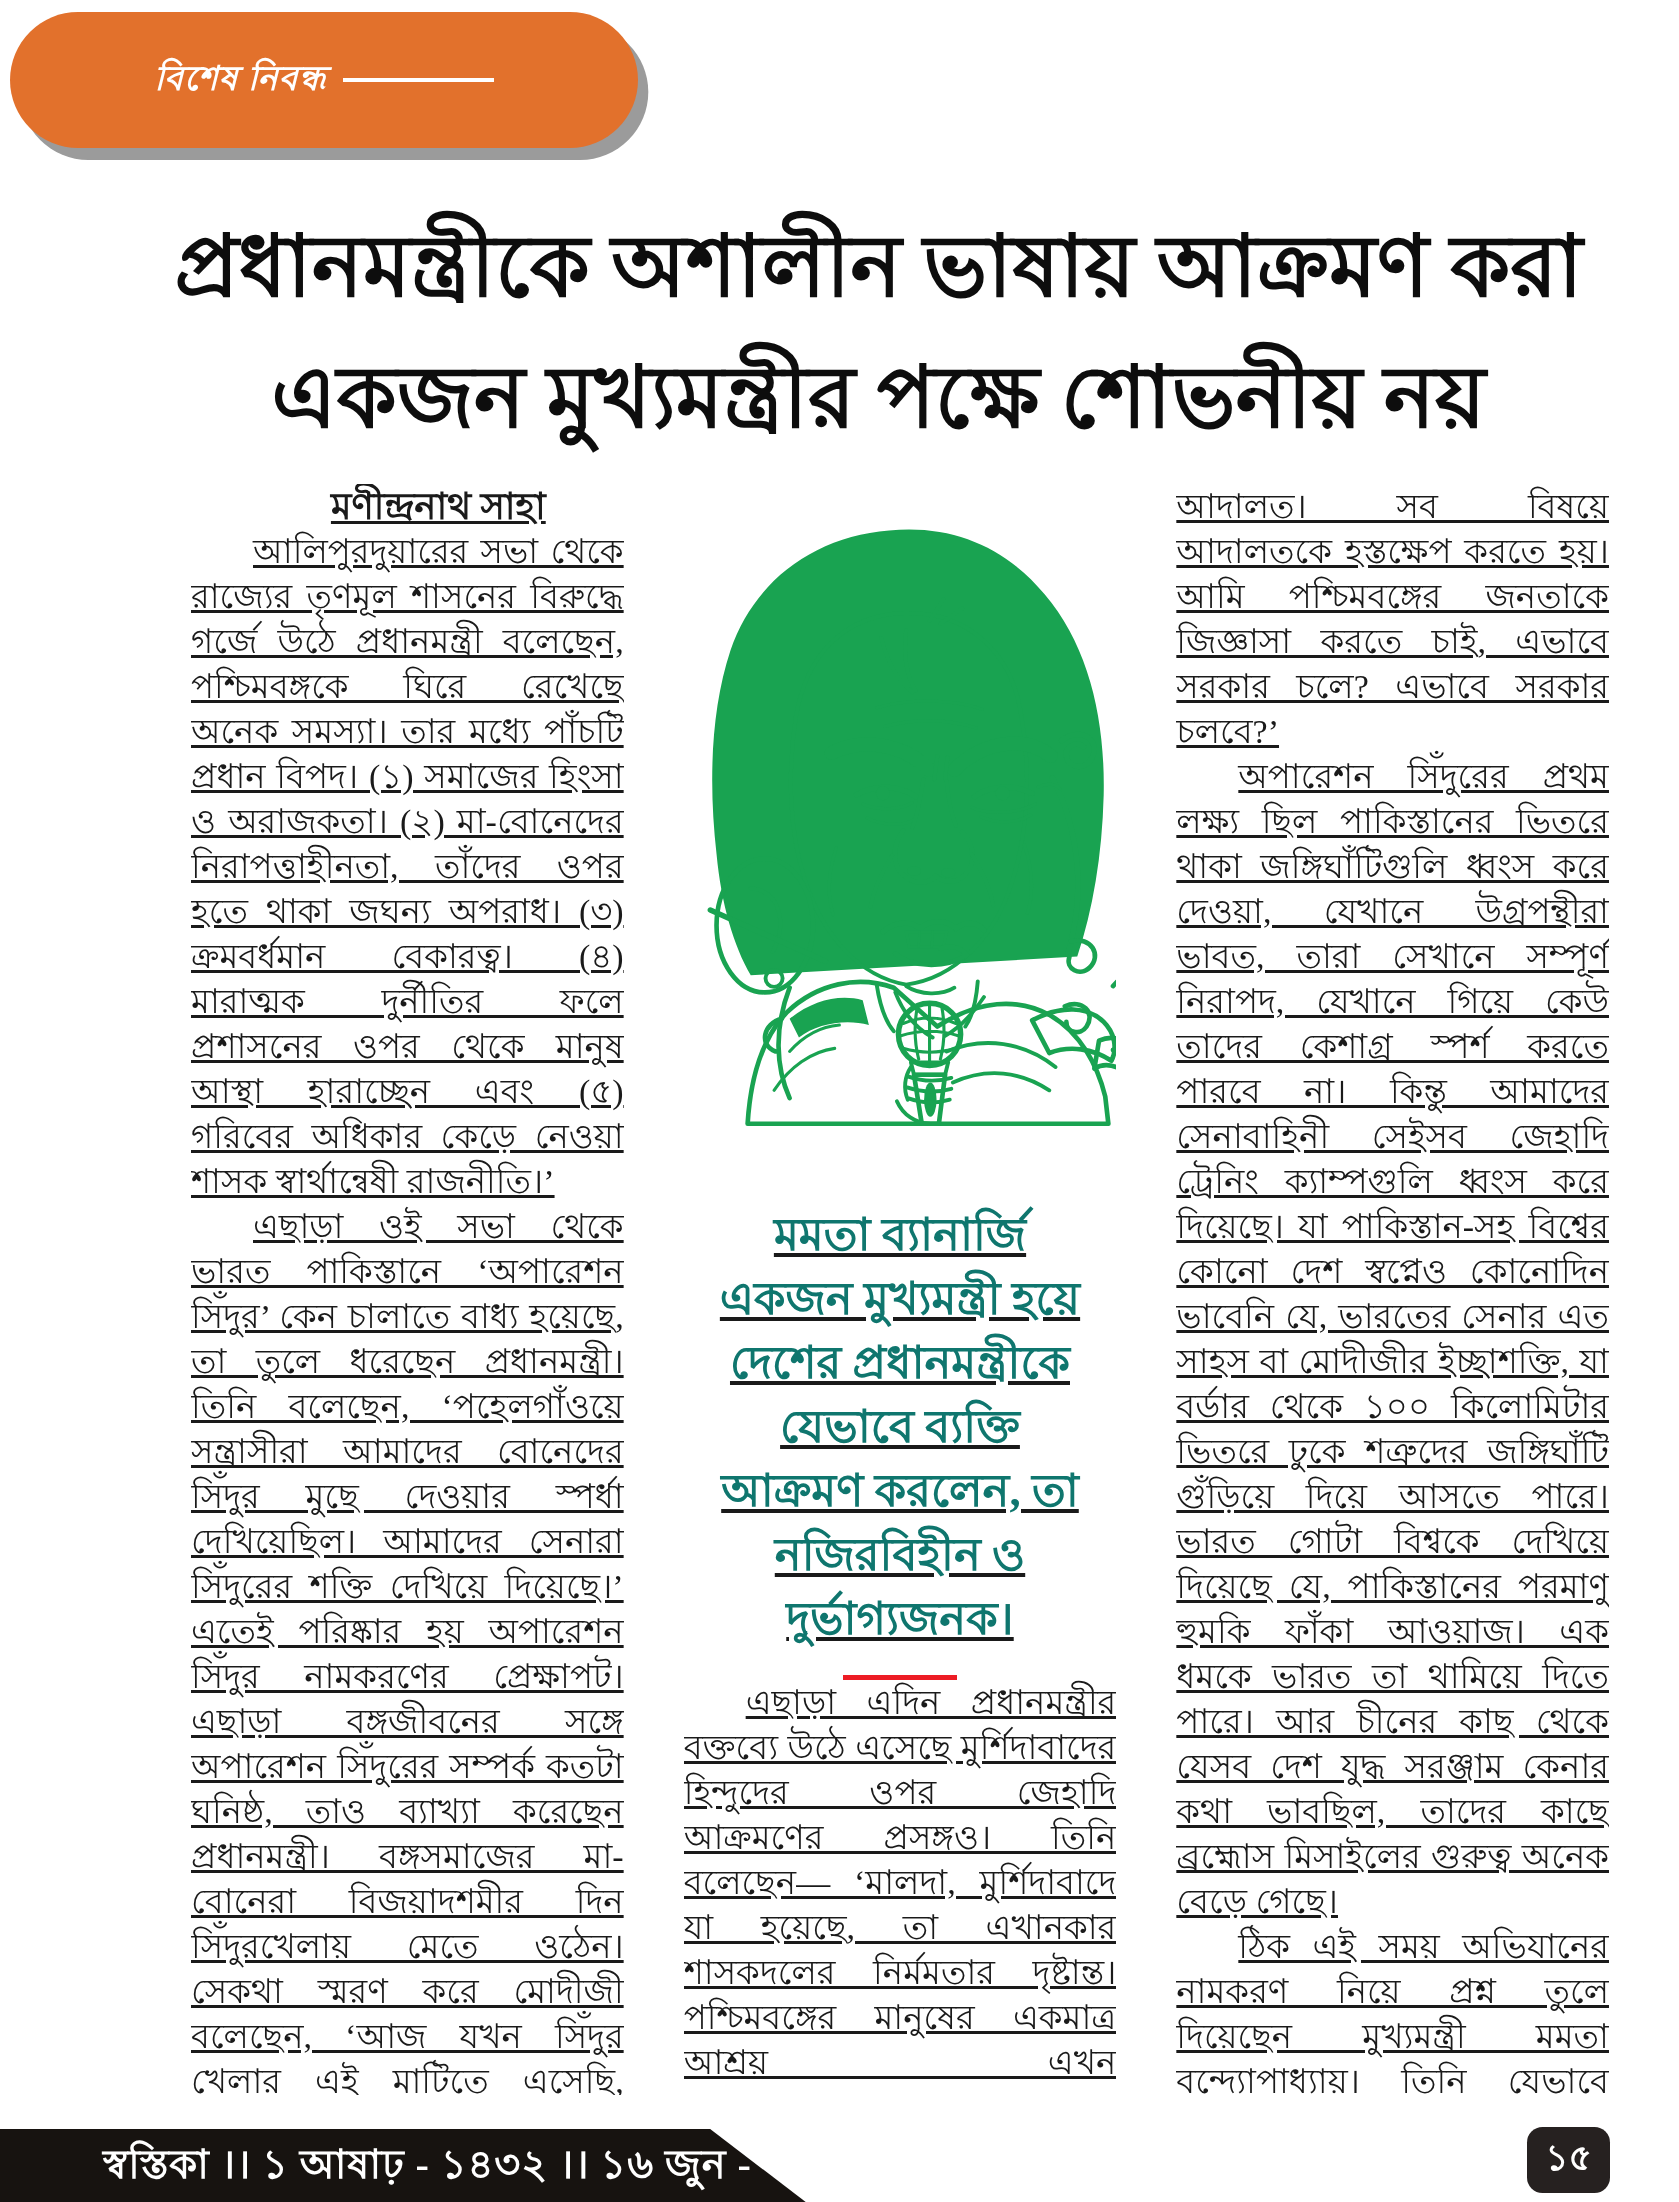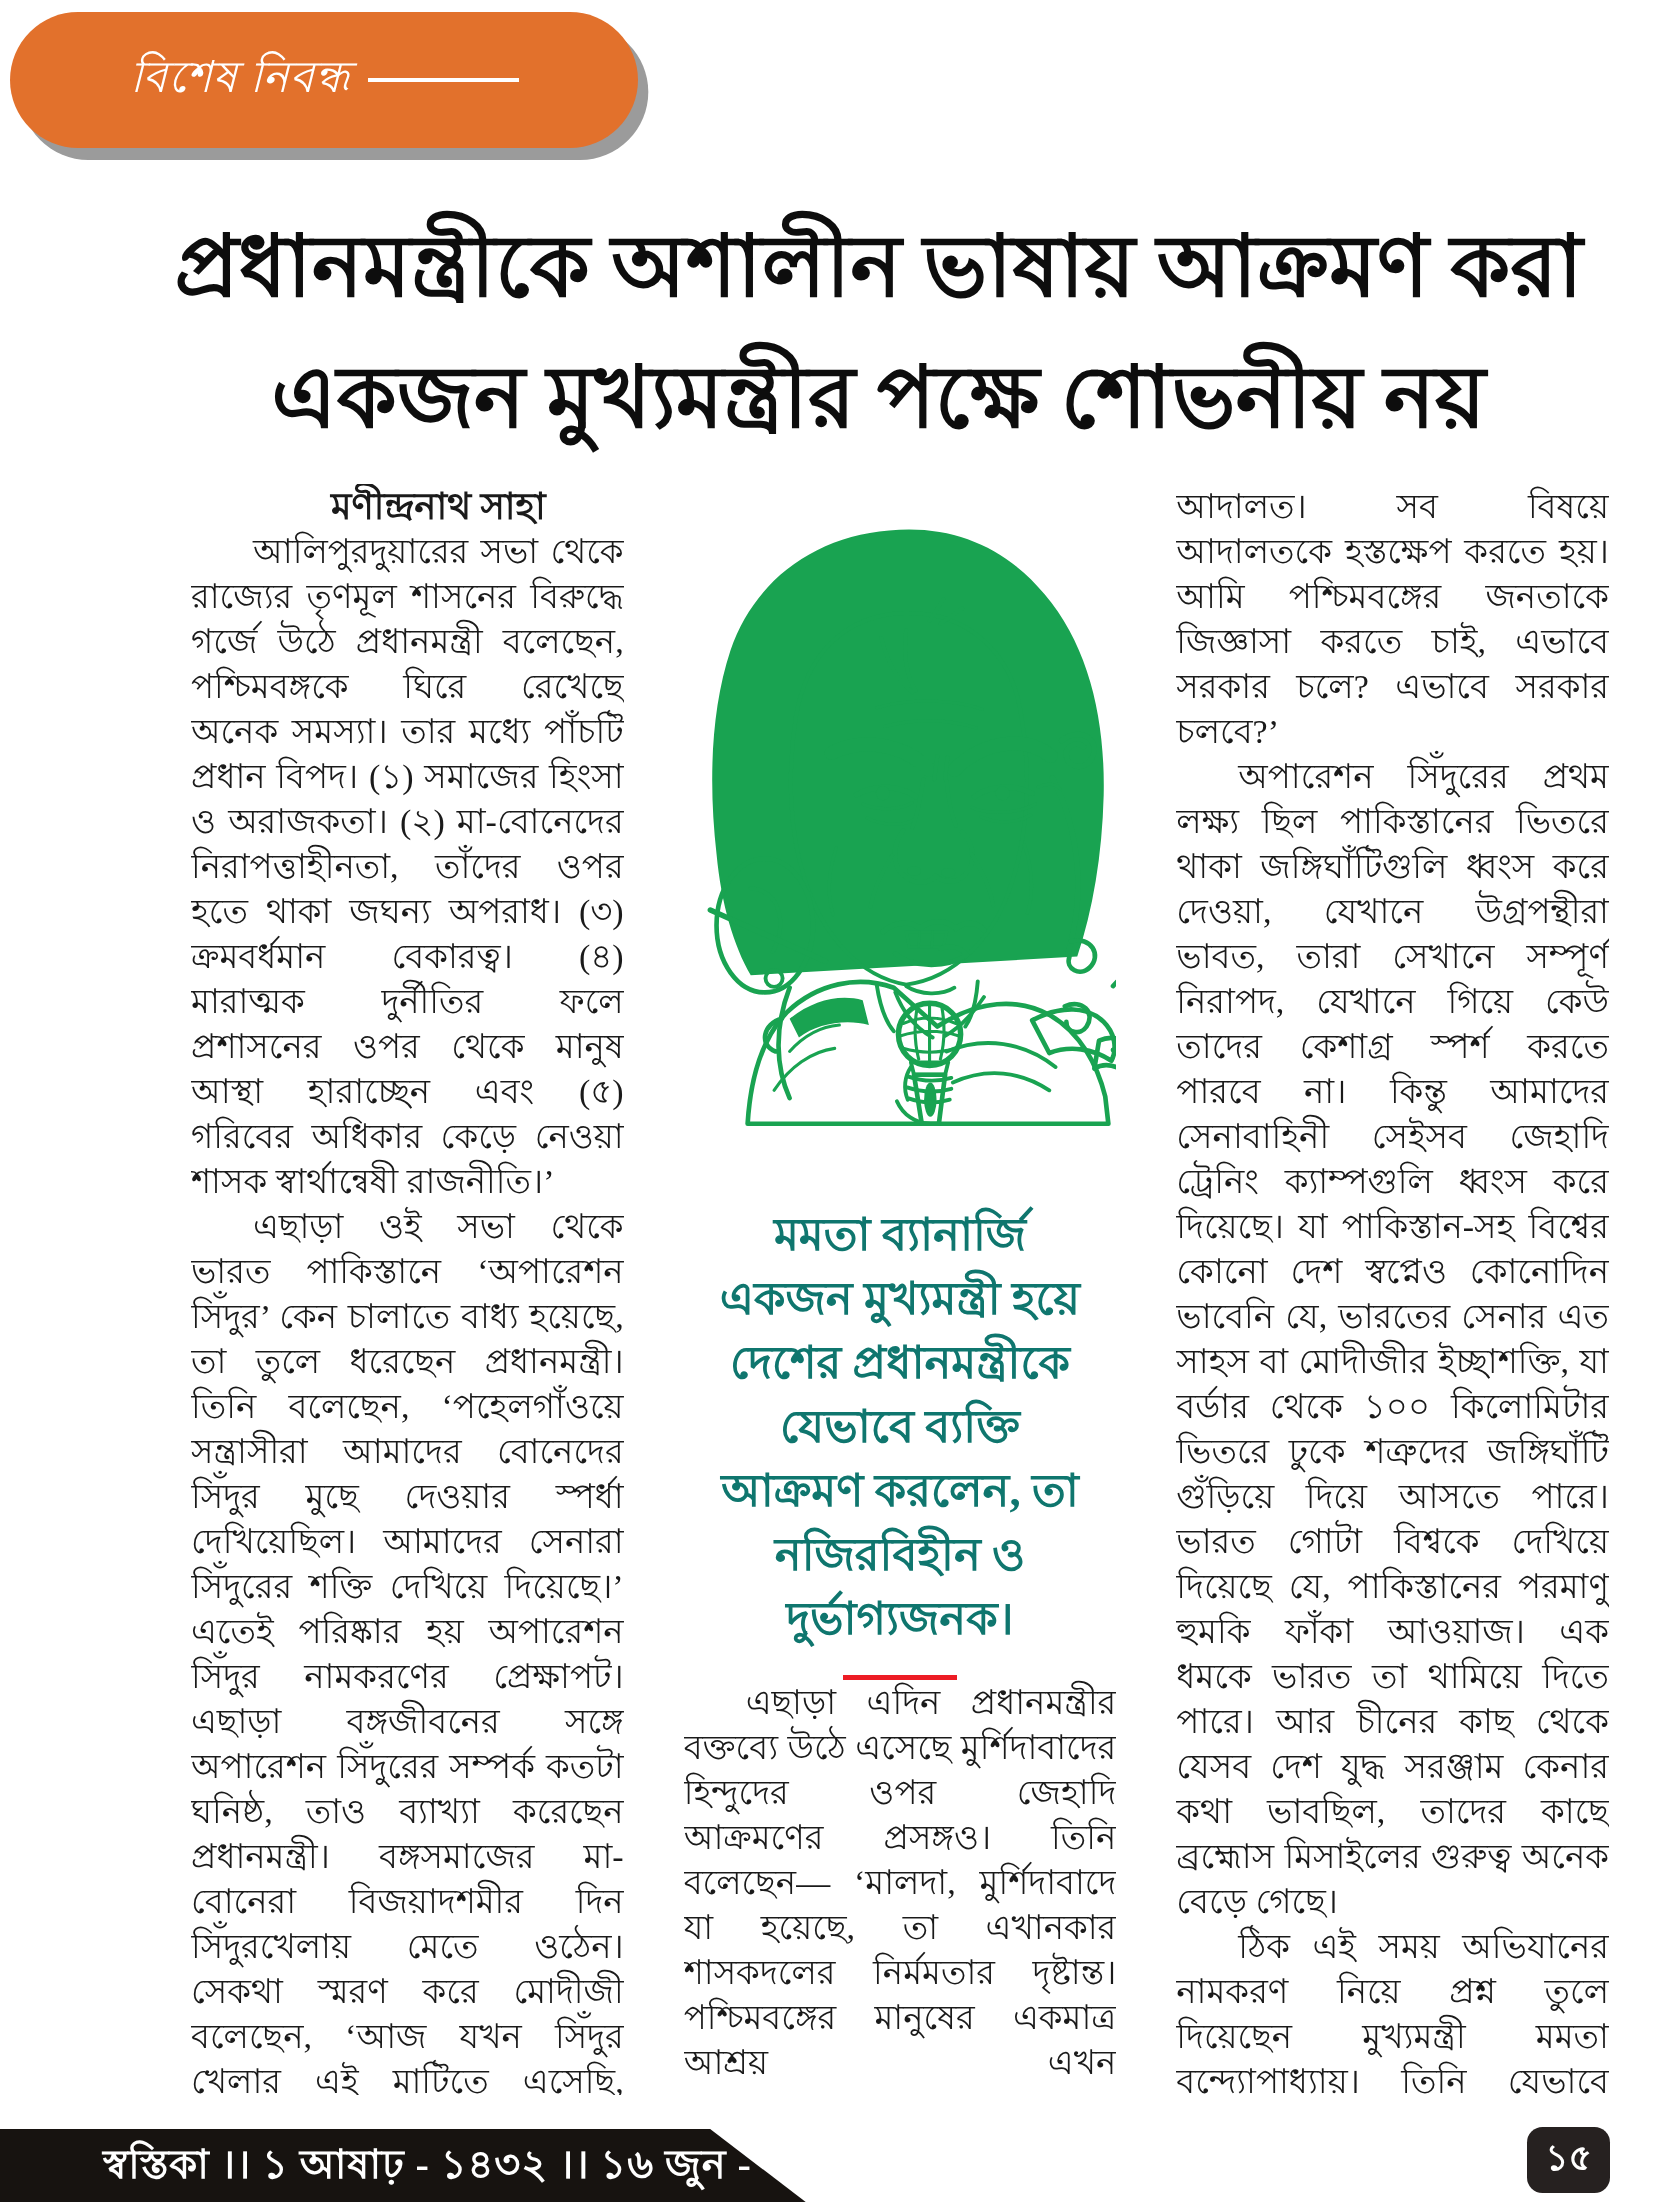--- a/index.html
+++ b/index.html
@@ -9,34 +9,34 @@
   }
   
   .tag{
     position:absolute; left:10.3px; top:12px; width:628px; height:136px;
     background:#e2712c; border-radius:69px;
     box-shadow:10.3px 12px 0 #9b9b9b;
     display:flex; align-items:center; justify-content:center;
   }
   .tag-inner{display:flex; align-items:center;}
   .tag-label{
-    color:#ffffff; font-size:44px; font-weight:400; font-style:italic;
+    color:#ffffff; font-size:34px; font-weight:700; font-style:italic;
     letter-spacing:0.9px; white-space:nowrap;
   }
   .tag-line{width:151px; height:3.4px; background:#ffffff; margin-left:17px;}
   
   .headline{
     position:absolute; top:144px; left:0; width:100%;
     text-align:center; font-size:86px; line-height:131px; font-weight:700;
     color:#0d0d0d; white-space:pre-line; letter-spacing:0;padding-left:39px;
   }
   
   .columns{
     position:absolute; top:484px; left:191px; width:1418px; height:1611px;
-    display:grid; grid-template-columns:1fr 1fr 1fr; column-gap:60px;
+    display:grid; grid-template-columns:1fr 1fr 1fr; column-gap:60px;text-decoration:underline;
   }
   .col{overflow:hidden; font-size:34px; line-height:45px; text-align:justify;}
   .col p{margin:0; text-indent:62px;}
   .col p.cont{text-indent:0;}
   .col p.fill-last{text-align-last:justify;}
   .byline{
     text-align:center; text-align-last:center; font-weight:700; font-size:37px;
     margin:0 0 5.2px 0; text-indent:0;
   }
   

